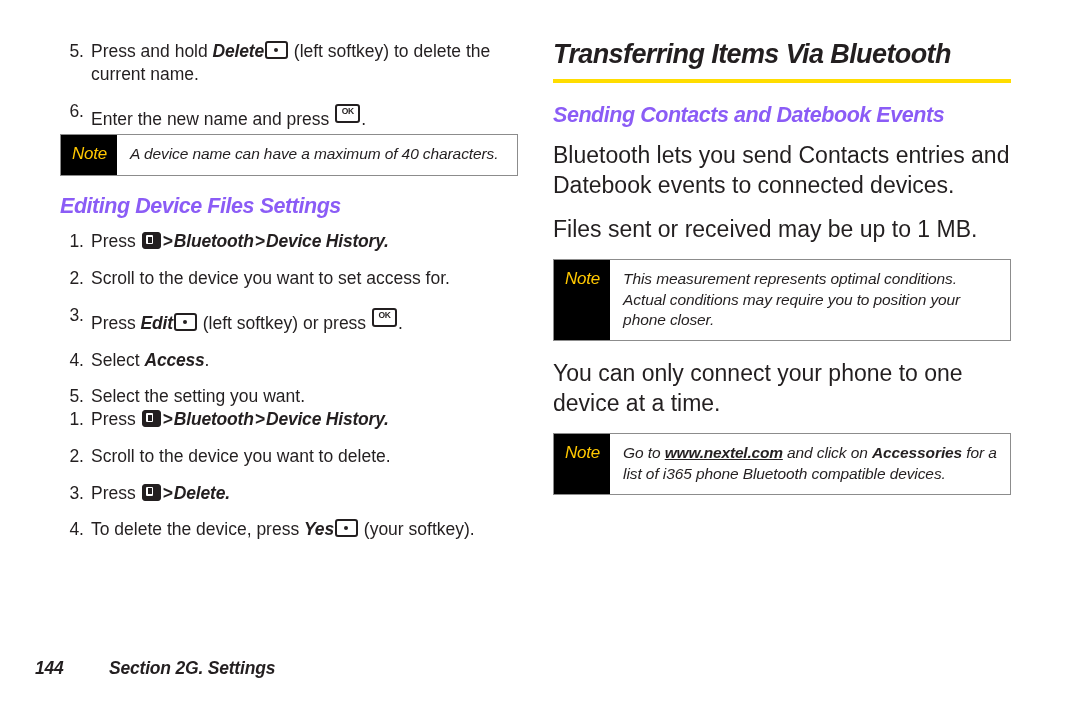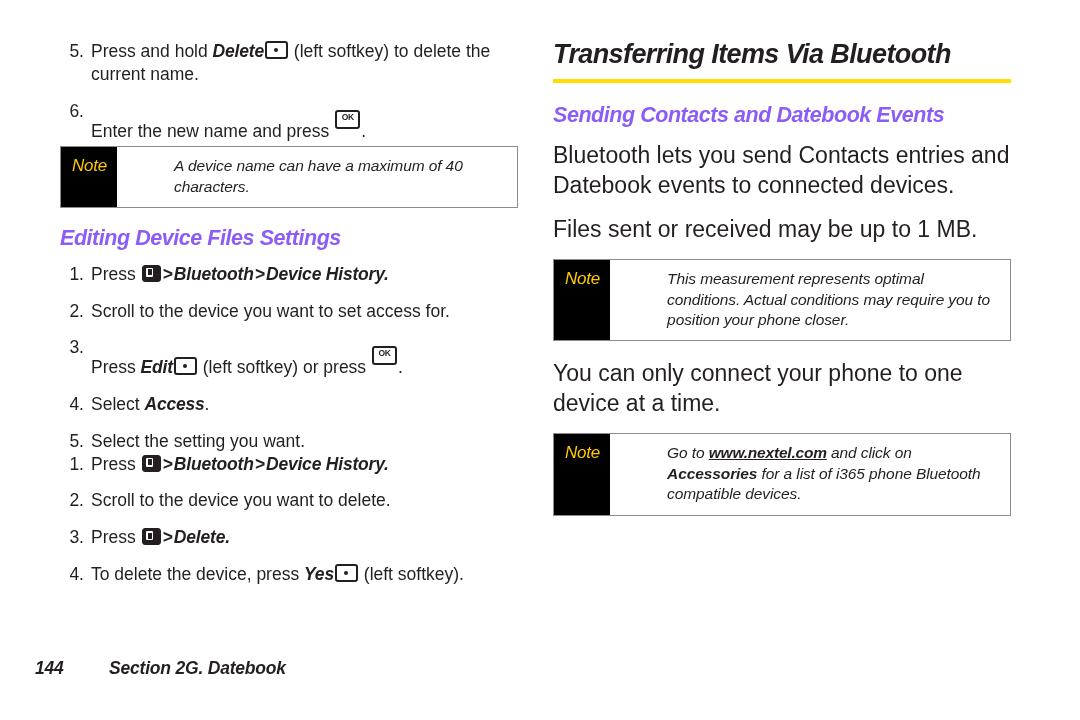--- a/index.html
+++ b/index.html
@@ -157,39 +157,38 @@
     border-radius: 50%;
     background: #231f20;
   }
   
   .key-ok {
     width: 21px;
     height: 15px;
     border: 2px solid #231f20;
     border-radius: 3px;
     background: #ffffff;
-    margin: 10px 1px;
+    margin: 4px 1px;
     font-size: 8.5px;
     font-weight: bold;
     line-height: 11px;
     text-align: center;
     letter-spacing: -0.5px;
     color: #231f20;
     overflow: hidden;
   }
 
   
   .note {
     display: flex;
     border: 1px solid #8c8c8c;
     background: #ffffff;
     margin: 4px 0 18px 0;
     width: 100%;
     box-sizing: border-box;
-    gap: 44px;
   }
   .note-label {
     background: #000000;
     color: #ffc800;
     font-style: italic;
     font-size: 17px;
     font-weight: normal;
     padding: 9px 10px 9px 11px;
     min-width: 54px;
     box-sizing: border-box;
@@ -244,21 +243,21 @@
         <li><span class="num">3.</span><span>Press </span><span class="bi">Edit</span><span class="key key-soft"></span><span> (left softkey) or press </span><span class="key key-ok">OK</span><span>.</span></li>
         <li><span class="num">4.</span><span>Select </span><span class="bi">Access</span><span>.</span></li>
         <li><span class="num">5.</span><span>Select the setting you want.</span></li>
       </ol>
 
 
     <ol class="steps" id="deleting-steps">
         <li><span class="num">1.</span><span>Press </span><span class="key key-menu"></span><span class="sep">&gt;</span><span class="bi">Bluetooth</span><span class="sep">&gt;</span><span class="bi">Device History.</span></li>
         <li><span class="num">2.</span><span>Scroll to the device you want to delete.</span></li>
         <li><span class="num">3.</span><span>Press </span><span class="key key-menu"></span><span class="sep">&gt;</span><span class="bi">Delete.</span></li>
-        <li><span class="num">4.</span><span>To delete the device, press </span><span class="bi">Yes</span><span class="key key-soft"></span><span> (left softkey).</span></li>
+        <li><span class="num">4.</span><span>To delete the device, press </span><span class="bi">Yes</span><span class="key key-soft"></span><span> (your softkey).</span></li>
       </ol>
   </div>
 
   <div class="col col-right">
 
     <h1 class="h1">Transferring Items Via Bluetooth</h1>
     <div class="rule-yellow"></div>
 
     <h2 class="h2">Sending Contacts and Datebook Events</h2>
 
@@ -273,16 +272,16 @@
 
     <p class="body">You can only connect your phone to one device at a time.</p>
 
     <div class="note">
       <div class="note-label">Note</div>
       <div class="note-body" id="note-2-body"><span>Go to </span><span class="bi-u">www.nextel.com</span><span> and click on </span><span class="b">Accessories</span><span> for a list of i365 phone Bluetooth compatible devices.</span></div>
     </div>
   </div>
 
   <div class="footer">
-    <span class="pageno">144</span><span>Section 2G. Datebook</span>
+    <span class="pageno">144</span><span>Section 2G. Settings</span>
   </div>
 
 </div>
 
 </body></html>

